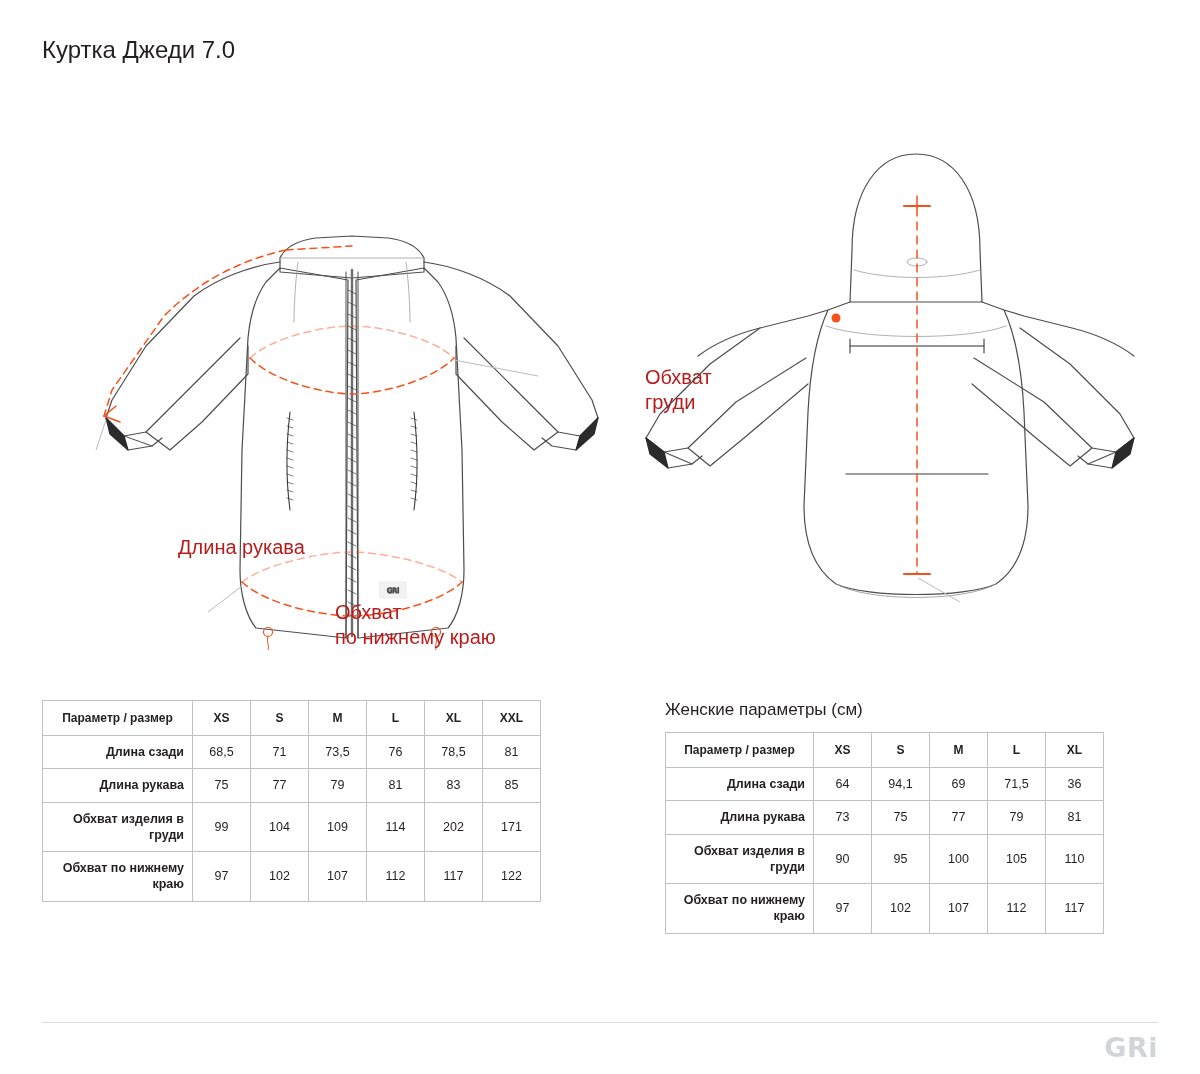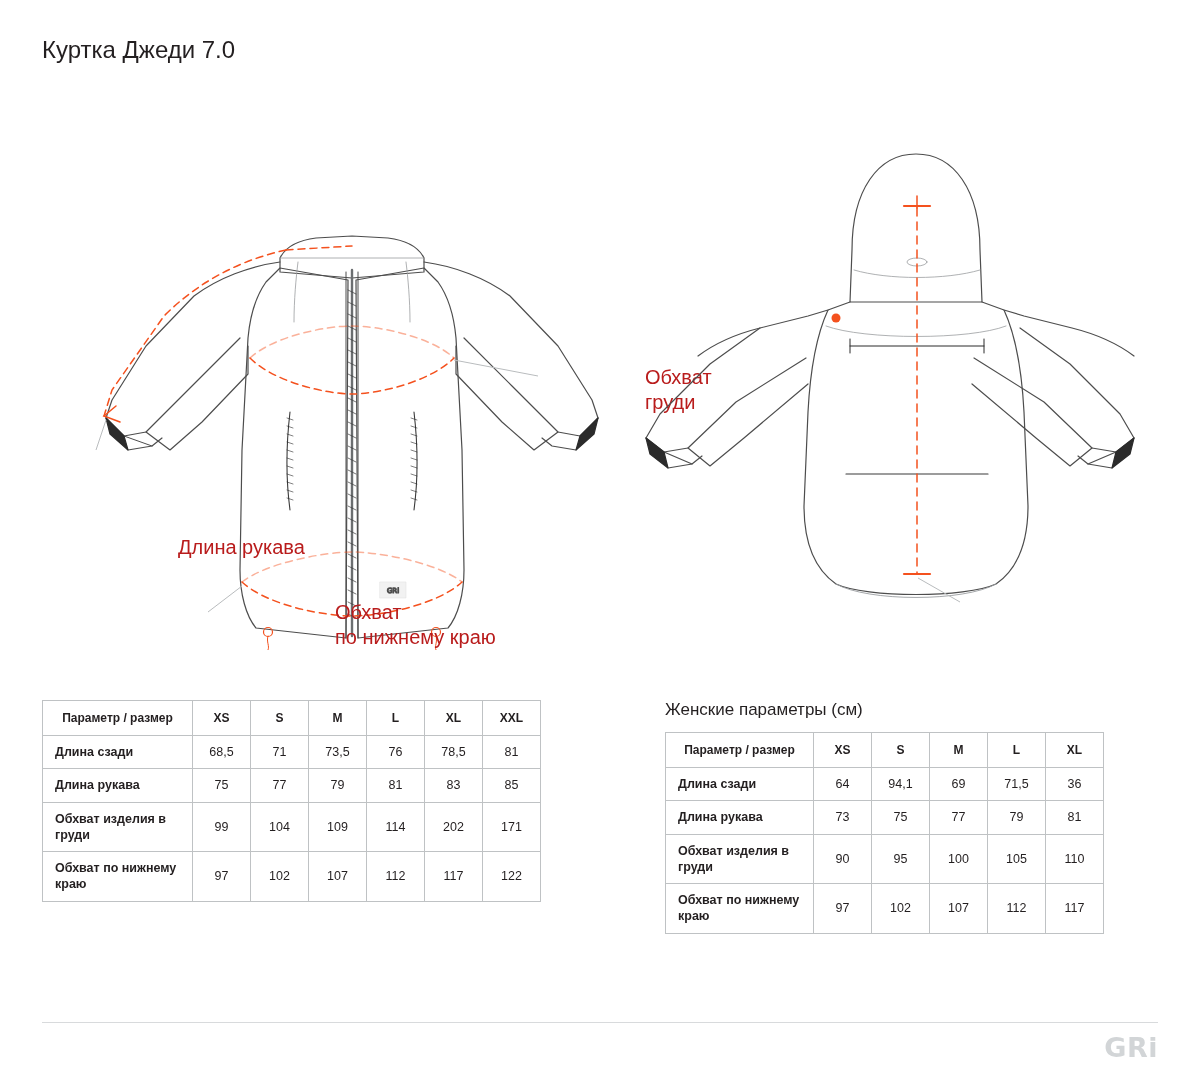--- a/index.html
+++ b/index.html
@@ -91,21 +91,21 @@
     padding: 8px 4px;
     font-weight: normal;
     color: #231f20;
   }
   table thead th {
     font-weight: bold;
     font-size: 12px;
     height: 18px;
   }
   table tbody td.paramcell {
-    text-align: left;
+    text-align: right;
     padding-left: 12px;
     padding-right: 8px;
     font-weight: bold;
     line-height: 1.3;
     margin-left: 35px;
   }
   .tbl-men col.pname  { width: 150px; }
   .tbl-men col.sz     { width: 58px; }
   .tbl-women col.pname{ width: 148px; }
   .tbl-women col.sz   { width: 58px; }

